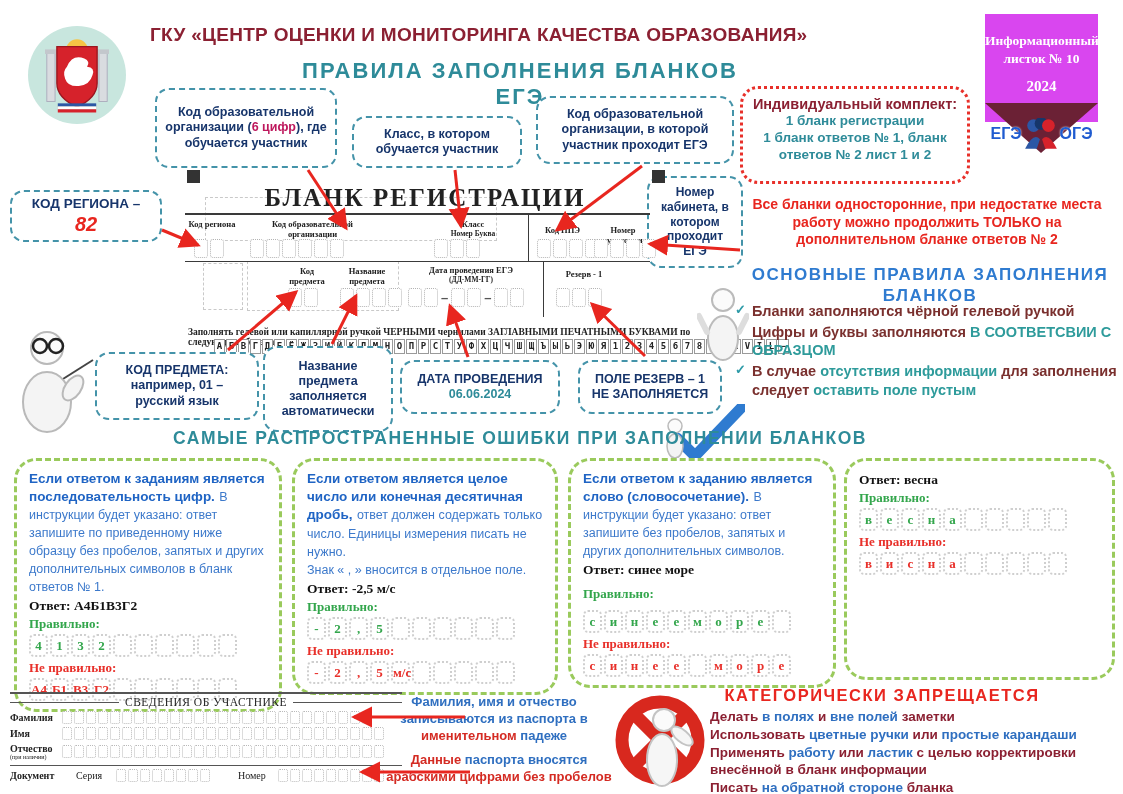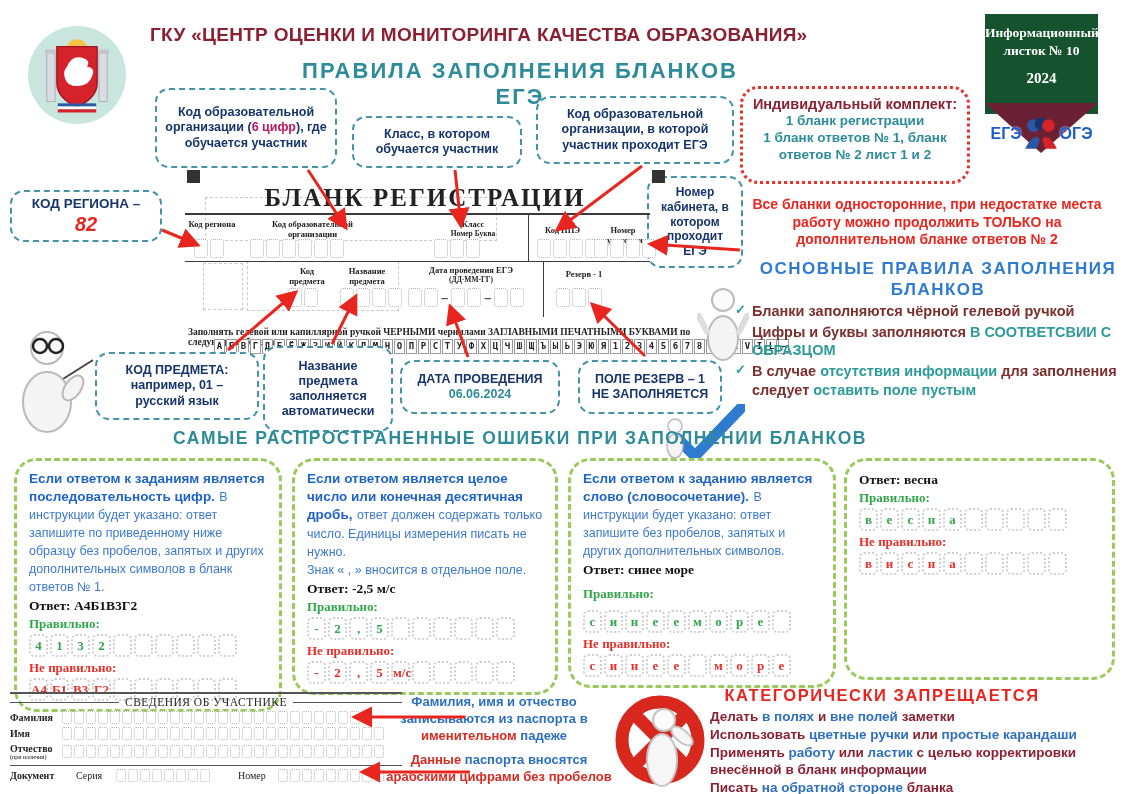--- a/index.html
+++ b/index.html
@@ -5,22 +5,22 @@
   html,body{margin:0;padding:0;background:#fff;}
   #page{position:relative;width:1123px;height:794px;background:#ffffff;overflow:hidden;
         font-family:"Liberation Sans",sans-serif;}
   .abs{position:absolute;}
 
   
   .org-title{color:#8b2032;font-weight:bold;font-size:19px;text-align:left;letter-spacing:.3px;}
   .main-title{color:#2e8b99;font-weight:bold;font-size:22px;text-align:center;letter-spacing:2px;}
 
   
-  .banner{background:#14532d;color:#fff;text-align:center;font-family:"Liberation Serif",serif;
-          font-weight:bold;font-size:13.5px;padding-top:10px;line-height:1.3;}
+  .banner{background:#d946ef;color:#fff;text-align:center;font-family:"Liberation Serif",serif;
+          font-weight:bold;font-size:13.5px;padding-top:18px;line-height:1.3;}
   .banner .year{display:block;margin-top:10px;font-size:15px;}
   .banner-point{width:0;height:0;border-left:56px solid transparent;border-right:57px solid transparent;
                 border-top:50px solid #6b2135;}
   .logo-row{display:flex;align-items:center;justify-content:center;gap:1px;z-index:6;}
   .logo-txt{color:#1f5bd0;font-weight:bold;font-size:16px;text-shadow:0 0 2px #fff;}
 
   
   .callout{border:2px dashed #4493a9;border-radius:14px;background:#fff;color:#17356b;
            font-weight:bold;font-size:12.5px;text-align:center;padding:6px 8px;line-height:1.22;
            display:flex;flex-direction:column;justify-content:center;box-sizing:border-box;}
@@ -313,21 +313,21 @@
   </div>
   <div class="abs callout" style="left:400px;top:360px;width:160px;height:54px;">
     <span>ДАТА ПРОВЕДЕНИЯ</span>
     <span class="tealv">06.06.2024</span>
   </div>
   <div class="abs callout" style="left:578px;top:360px;width:144px;height:54px;">
     <span>ПОЛЕ РЕЗЕРВ – 1 НЕ ЗАПОЛНЯЕТСЯ</span>
   </div>
 
   <div class="abs notice" style="left:738px;top:196px;width:378px;">Все бланки  односторонние,  при  недостатке места работу можно  продолжить  ТОЛЬКО  на дополнительном  бланке  ответов № 2</div>
-  <div class="abs rules-title" style="left:745px;top:258px;width:370px;margin-left:8px;">ОСНОВНЫЕ ПРАВИЛА ЗАПОЛНЕНИЯ БЛАНКОВ</div>
+  <div class="abs rules-title" style="left:745px;top:264px;width:370px;">ОСНОВНЫЕ ПРАВИЛА ЗАПОЛНЕНИЯ БЛАНКОВ</div>
   <div class="abs" style="left:735px;top:302px;width:385px;">
     <div class="rule">
       <span class="chk">✓</span>
       <span class="rm">Бланки  заполняются чёрной гелевой ручкой</span>
     </div>
     <div class="rule">
       <span class="chk">✓</span>
       <span><span class="rm">Цифры  и  буквы  заполняются </span><span class="rt">В СООТВЕТСВИИ С ОБРАЗЦОМ</span></span>
     </div>
     <div class="rule">

